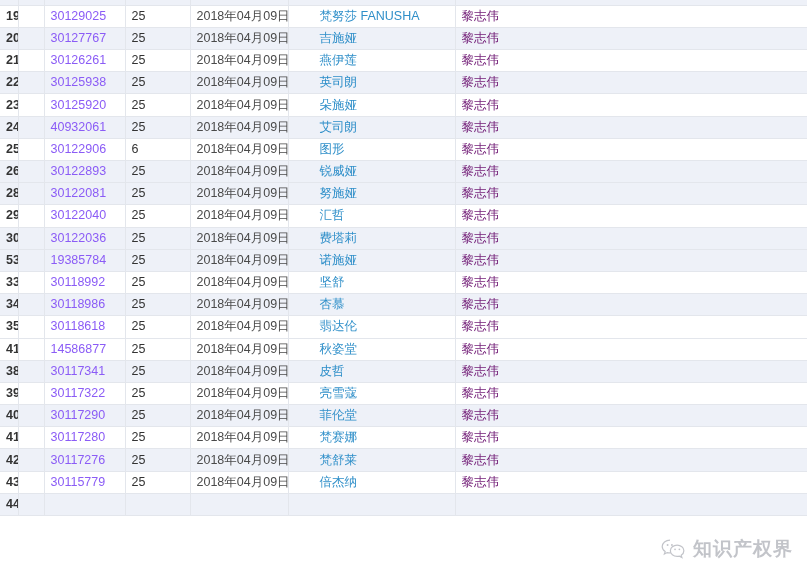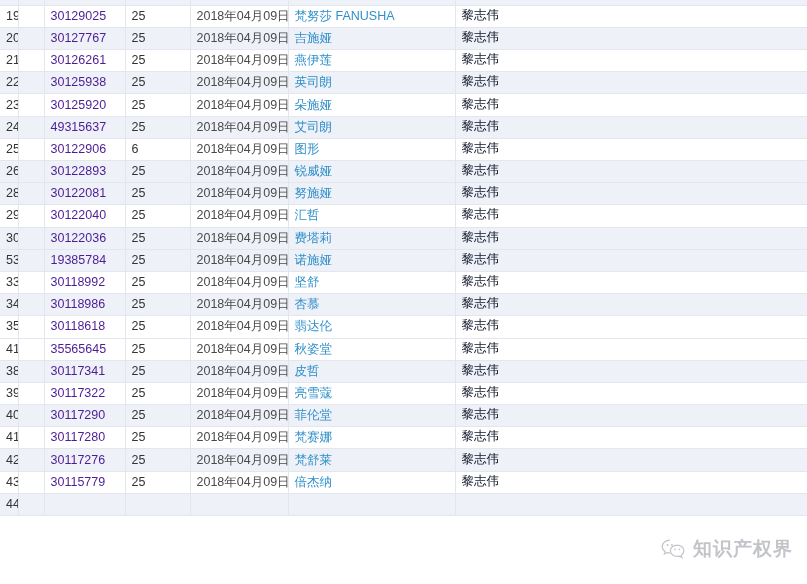--- a/index.html
+++ b/index.html
@@ -66,42 +66,43 @@
     padding: 0 0 0 6px;
     vertical-align: middle;
     white-space: nowrap;
     overflow: hidden;
     line-height: 21px;
     height: 22.2px;
     box-sizing: border-box;
   }
 
   
-  td.cell-index    { border-right: none; text-align: right; padding-left: 8px; color: #333; }
+  td.cell-index    { border-right: none; text-align: right; padding-left: 8px; color: #333; font-weight: bold; }
   td.cell-pad      { border-right: 1px solid #e3e6ec; padding: 0; }
   td.cell-regno    { border-right: 1px solid #e3e6ec; padding-left: 6px; }
   td.cell-class    { border-right: 1px solid #e3e6ec; padding-left: 6px; color: #333; }
   td.cell-date     { border-right: 1px solid #e3e6ec; padding-left: 6px; color: #4a4a4a; margin-left: 44px; }
   td.cell-name     { border-right: 1px solid #e3e6ec; padding-left: 6px; }
-  td.cell-agent    { border-right: none; padding-left: 8px; color: #0f172a; font-family: Liberation Mono, monospace; }
+  td.cell-agent    { border-right: none; padding-left: 8px; color: #701a75; }
 
   
   tr.stripe td { background: #eef1f8; }
   tr.plain  td { background: #ffffff; }
 
   a.link {
-    color: #4c1d95;
+    color: #8b5cf6;
     text-decoration: none;
     cursor: pointer;
   }
 
   .name-link {
     color: #2f8fc9;
     text-decoration: none;
     cursor: pointer;
+    margin-left: 25px;
   }
 
   
   .watermark {
     position: absolute;
     right: 14px;
     bottom: 22px;
     display: flex;
     align-items: center;
     gap: 6px;
@@ -193,21 +194,21 @@
               <td class="cell-pad">&nbsp;</td>
               <td class="cell-regno"><a class="link">30125920</a></td>
               <td class="cell-class">25</td>
               <td class="cell-date">2018年04月09日</td>
               <td class="cell-name"><a class="name-link">朵施娅</a></td>
               <td class="cell-agent">黎志伟</td>
             </tr>
             <tr class="stripe">
               <td class="cell-index">24</td>
               <td class="cell-pad">&nbsp;</td>
-              <td class="cell-regno"><a class="link">49315637</a></td>
+              <td class="cell-regno"><a class="link">40932061</a></td>
               <td class="cell-class">25</td>
               <td class="cell-date">2018年04月09日</td>
               <td class="cell-name"><a class="name-link">艾司朗</a></td>
               <td class="cell-agent">黎志伟</td>
             </tr>
             <tr class="plain">
               <td class="cell-index">25</td>
               <td class="cell-pad">&nbsp;</td>
               <td class="cell-regno"><a class="link">30122906</a></td>
               <td class="cell-class">6</td>
@@ -283,21 +284,21 @@
               <td class="cell-pad">&nbsp;</td>
               <td class="cell-regno"><a class="link">30118618</a></td>
               <td class="cell-class">25</td>
               <td class="cell-date">2018年04月09日</td>
               <td class="cell-name"><a class="name-link">翡达伦</a></td>
               <td class="cell-agent">黎志伟</td>
             </tr>
             <tr class="plain">
               <td class="cell-index">41</td>
               <td class="cell-pad">&nbsp;</td>
-              <td class="cell-regno"><a class="link">35565645</a></td>
+              <td class="cell-regno"><a class="link">14586877</a></td>
               <td class="cell-class">25</td>
               <td class="cell-date">2018年04月09日</td>
               <td class="cell-name"><a class="name-link">秋姿堂</a></td>
               <td class="cell-agent">黎志伟</td>
             </tr>
             <tr class="stripe">
               <td class="cell-index">38</td>
               <td class="cell-pad">&nbsp;</td>
               <td class="cell-regno"><a class="link">30117341</a></td>
               <td class="cell-class">25</td>

